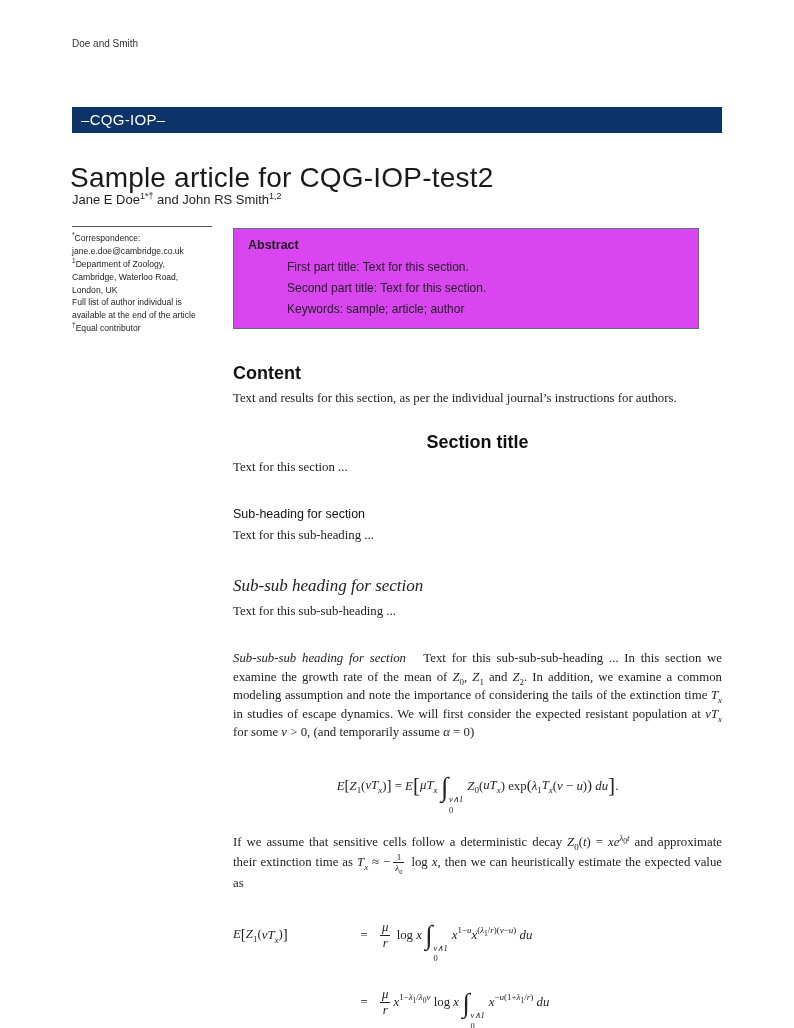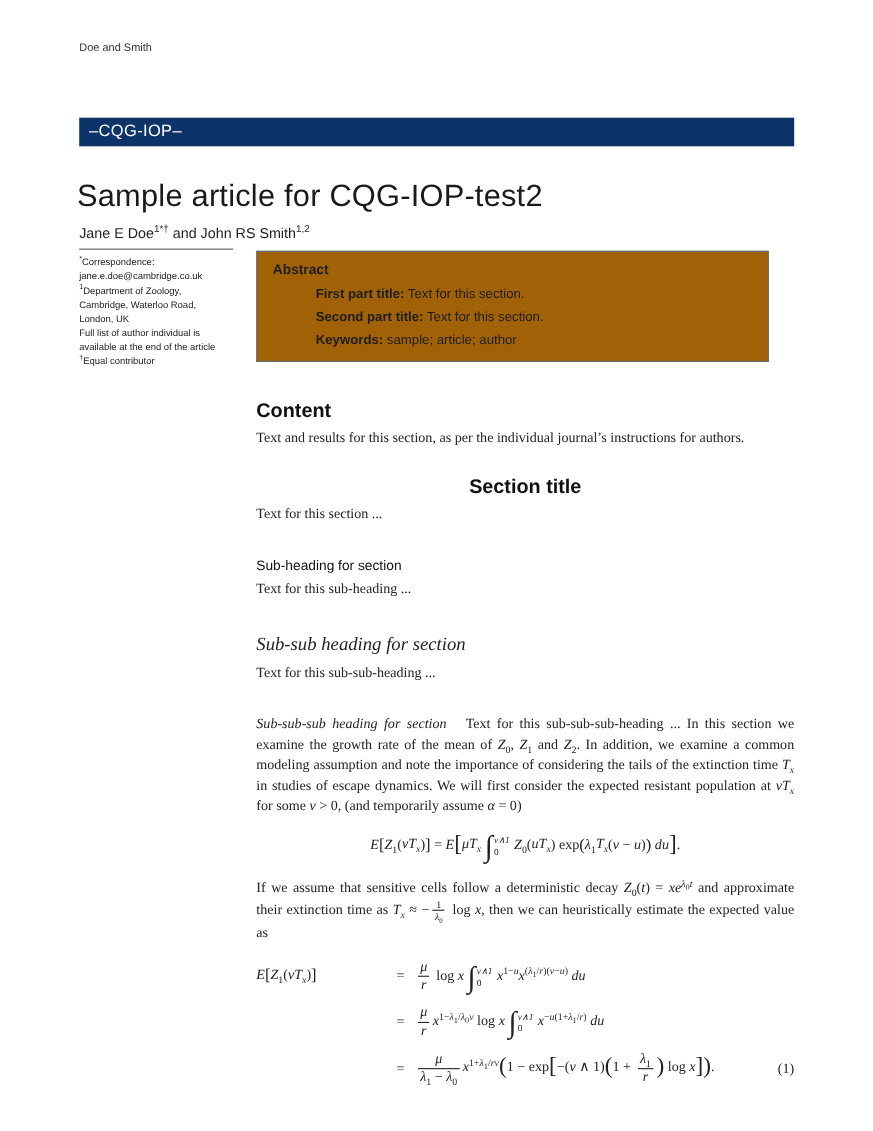--- a/index.html
+++ b/index.html
@@ -19,42 +19,42 @@
     font-family:"Liberation Sans", sans-serif; font-weight:normal; font-size:15px;
     color:#ffffff; letter-spacing:0.3px;
   }
   
   .article-title {
     position:absolute; left:70px; top:143px; width:640px;
     font-family:"Liberation Sans", sans-serif; font-weight:500; font-size:28px;
     color:#1a1a1a; letter-spacing:0.2px;
   }
   .authors {
-    position:absolute; left:72px; top:204px;
+    position:absolute; left:72px; top:192px;
     font-family:"Liberation Sans", sans-serif; font-size:13px; color:#1e1e1e;
   }
   .authors sup { font-size:9px; }
   
   .sidebar {
     position:absolute; left:72px; top:226px; width:140px;
     border-top:1px solid #555; padding-top:5px;
     font-family:"Liberation Sans", sans-serif; font-size:8.6px;
     line-height:1.5; color:#222;
   }
   .sidebar sup { font-size:6.5px; }
   
   .abstract-box {
     position:absolute; left:233px; top:228px; width:466px; height:101px;
-    box-sizing:border-box; border:1.5px solid #5d6f80; background:#a16207;
+    box-sizing:border-box; border:1.5px solid #5d6f80; background:#d946ef;
     padding:9px 14px; font-family:"Liberation Sans", sans-serif; font-size:12px;
     color:#1e1e1e;
   }
   .abstract-box .abs-heading { font-weight:bold; font-size:12.5px; margin-bottom:8px; }
   .abstract-box .abs-row { margin-bottom:7px; }
-  .abstract-box .abs-label { font-weight:bold;padding-left:39px; }
+  .abstract-box .abs-label { font-weight:normal;padding-left:39px; }
   
   .main {
     position:absolute; left:233px; top:360px; width:489px;
     font-size:12.8px; line-height:1.45; color:#222;
   }
   .h-big {
     font-family:"Liberation Sans", sans-serif; font-weight:bold; font-size:18px;
     color:#111; margin:0 0 3px 0;
   }
   .h-sub {
@@ -68,21 +68,21 @@
   sub, sup { line-height:0; }
   sup { font-size:70%; } sub { font-size:70%; }
   sup sub, sub sub, sup sup { font-size:85%; }
   
   .equation { text-align:center; margin:16px 0 18px 0; }
   .b1 { font-size:118%; vertical-align:-0.05em; }
   .b2 { font-size:165%; font-weight:300; vertical-align:-0.1em; line-height:0; }
   .int { font-size:27px; vertical-align:middle; line-height:0; margin-right:1px; }
   .ilim {
     display:inline-block; vertical-align:middle; text-align:left;
-    font-size:8.5px; line-height:1.25; margin-right:4px; font-style:italic;
+    font-size:8.5px; line-height:1.25; margin-right:4px; font-style:italic;margin-top:36px;
   }
   .ilim > span { display:block; }
   .ilim > span:last-child { padding-left:0px; font-style:normal; }
   .frac, .sfrac { display:inline-block; vertical-align:middle; text-align:center; margin:0 3px; line-height:0; }
   .frac > span, .sfrac > span { display:block; line-height:1.2; padding:0 2px; }
   .frac > .fd, .sfrac > .fd { border-top:1px solid #222; }
   .sfrac { font-size:9px; }
   
   .eqarray { margin:14px 0 0 0; }
   .eqrow {

